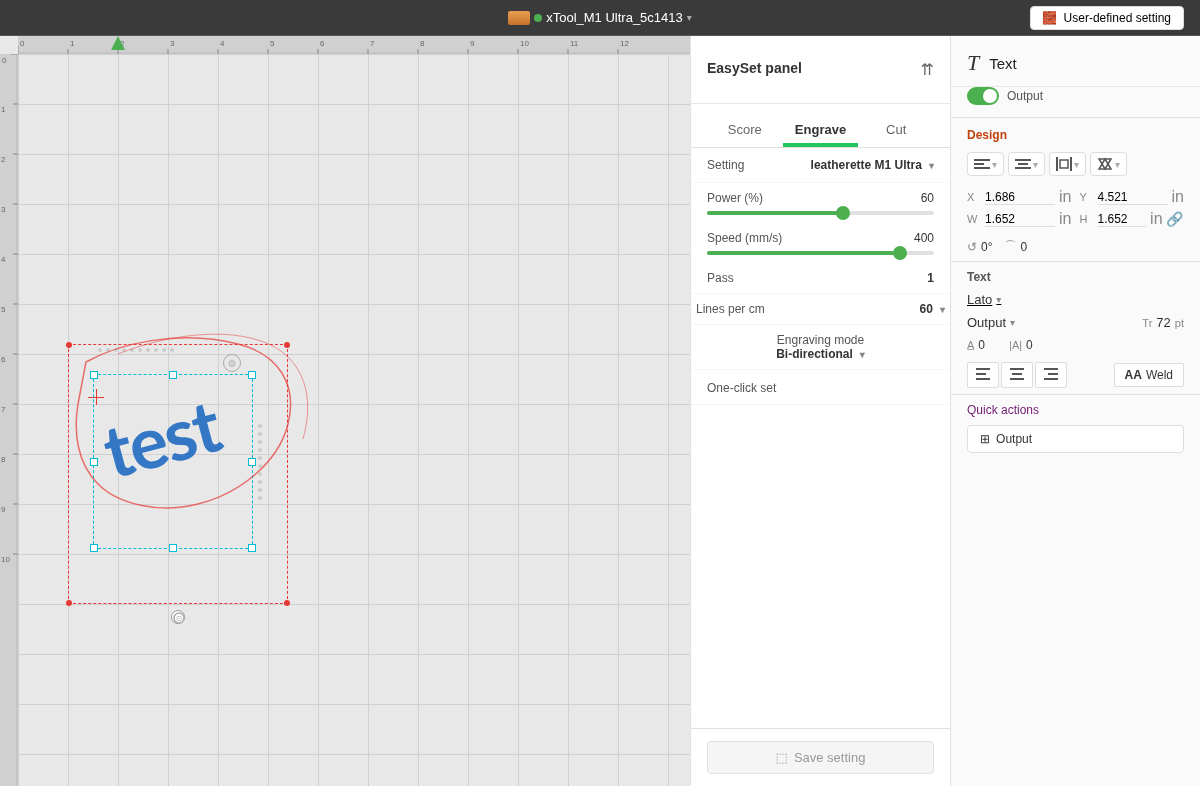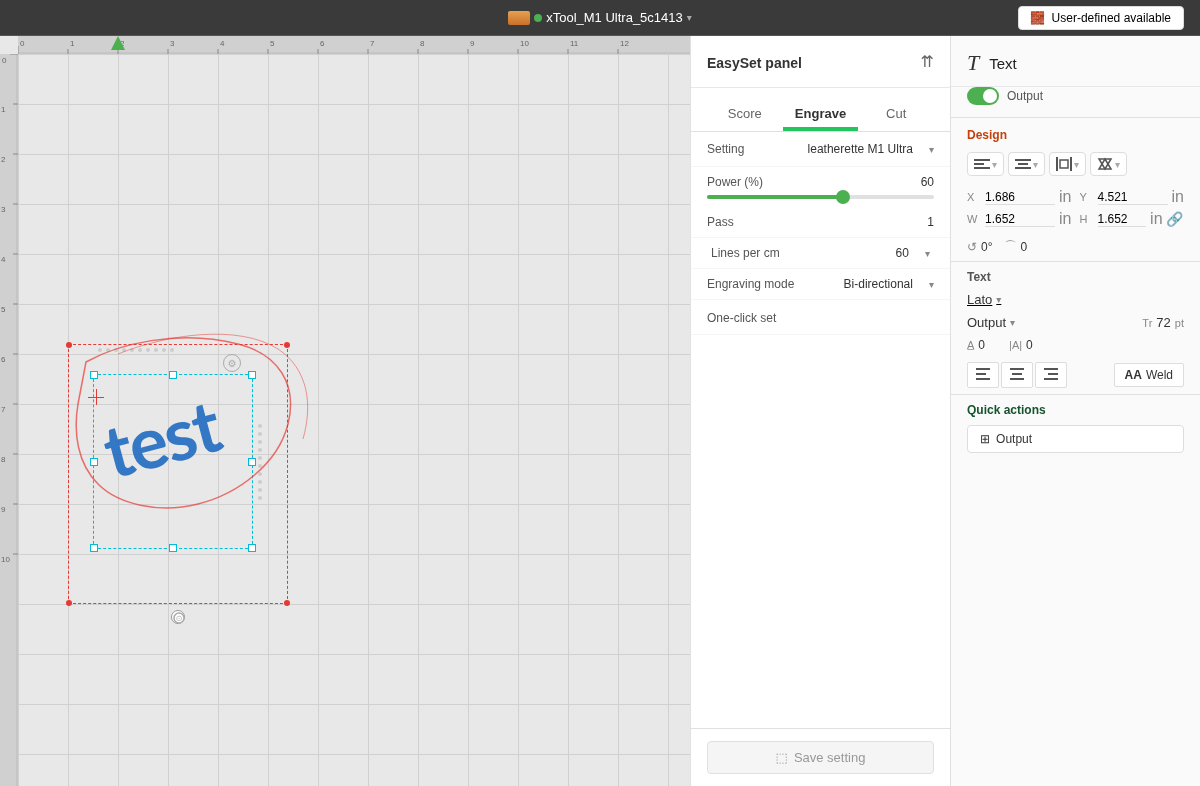--- a/index.html
+++ b/index.html
@@ -160,23 +160,23 @@
     
     .easyset-panel {
       width: 260px;
       background: white;
       border-left: 1px solid #e0e0e0;
       display: flex;
       flex-direction: column;
     }
     .easyset-header {
       display: flex;
-      align-items: flex-end;
+      align-items: flex-start;
       justify-content: space-between;
-      padding: 16px 16px;
+      padding: 24px 16px;
       border-bottom: 1px solid #e8e8e8;
     }
     .easyset-title {
       font-size: 14px;
       font-weight: 600;
       color: #333;
     }
     .easyset-menu-icon {
       color: #666;
       font-size: 16px;
@@ -216,21 +216,22 @@
     }
     .setting-label {
       font-size: 12px;
       color: #555;
     }
     .setting-value {
       font-size: 12px;
       color: #333;
       display: flex;
       align-items: center;
-      gap: 16px;
+      gap: 7px;
+      font-weight: bold;
     }
     .dropdown-arrow {
       font-size: 10px;
       color: #888;
     }
     
     .slider-row {
       padding: 8px 16px;
     }
     .slider-label-row {
@@ -267,29 +268,30 @@
       display: flex;
       align-items: center;
       justify-content: space-between;
       padding: 8px 16px;
       border-bottom: 1px solid #f5f5f5;
     }
     .lines-row {
       display: flex;
       align-items: center;
       justify-content: space-between;
-      padding: 8px 20px;
+      padding: 8px 5px;
       border-bottom: 1px solid #f5f5f5;
     }
     .mode-row {
       display: flex;
       align-items: center;
       justify-content: space-between;
-      padding: 8px 16px;
+      padding: 8px 32px;
       border-bottom: 1px solid #f5f5f5;
+      flex-direction: column;
     }
     .one-click-row {
       padding: 8px 16px;
       border-bottom: 1px solid #f5f5f5;
     }
     
     .no-ref-area {
       display: flex;
       flex-direction: column;
       align-items: center;
@@ -521,22 +523,22 @@
       font-size: 12px;
       color: #333;
       border-radius: 2px;
       display: flex;
       align-items: center;
       gap: 4px;
     }
     
     .qa-label {
       font-size: 12px;
-      font-weight: 700;
-      color: #14532d;
+      font-weight: 400;
+      color: #701a75;
       padding: 8px 16px 4px;
     }
     .outline-btn {
       margin: 4px 16px;
       padding: 6px 12px;
       border: 1px solid #ddd;
       background: white;
       border-radius: 4px;
       font-size: 12px;
       color: #333;
@@ -567,21 +569,21 @@
 
 <div class="header">
   <div class="header-dropdown header-title">
     <div class="header-icon"></div>
     <div class="header-dot"></div>
     <span>xTool_M1 Ultra_5c1413</span>
     <span class="chevron-down">▾</span>
   </div>
   <button class="user-material-btn">
     <span>🧱</span>
-    <span>User-defined available</span>
+    <span>User-defined setting</span>
   </button>
 </div>
 
 <div class="main-layout">
 
   <div class="canvas-area">
 
     <div class="ruler-h-container">
       <svg width="100%" height="18" style="position:absolute;top:0;left:0;">
         <line x1="0" y1="17" x2="100%" y2="17" stroke="#bbb" stroke-width="1"></line>
@@ -744,20 +746,30 @@
         <div class="slider-label-row">
           <span class="slider-label">Power (%)</span>
           <span class="slider-val">60</span>
         </div>
         <div class="slider-track">
           <div class="slider-fill" style="width: 60%;"></div>
           <div class="slider-thumb" style="left: 60%;"></div>
         </div>
       </div>
 
+      <div class="slider-row">
+        <div class="slider-label-row">
+          <span class="slider-label">Speed (mm/s)</span>
+          <span class="slider-val">400</span>
+        </div>
+        <div class="slider-track">
+          <div class="slider-fill" style="width: 85%;"></div>
+          <div class="slider-thumb" style="left: 85%;"></div>
+        </div>
+      </div>
 
       <div class="pass-row">
         <span class="setting-label">Pass</span>
         <span class="setting-value">1</span>
       </div>
 
       <div class="lines-row">
         <span class="setting-label">Lines per cm</span>
         <div class="setting-value">
           <span>60</span>

